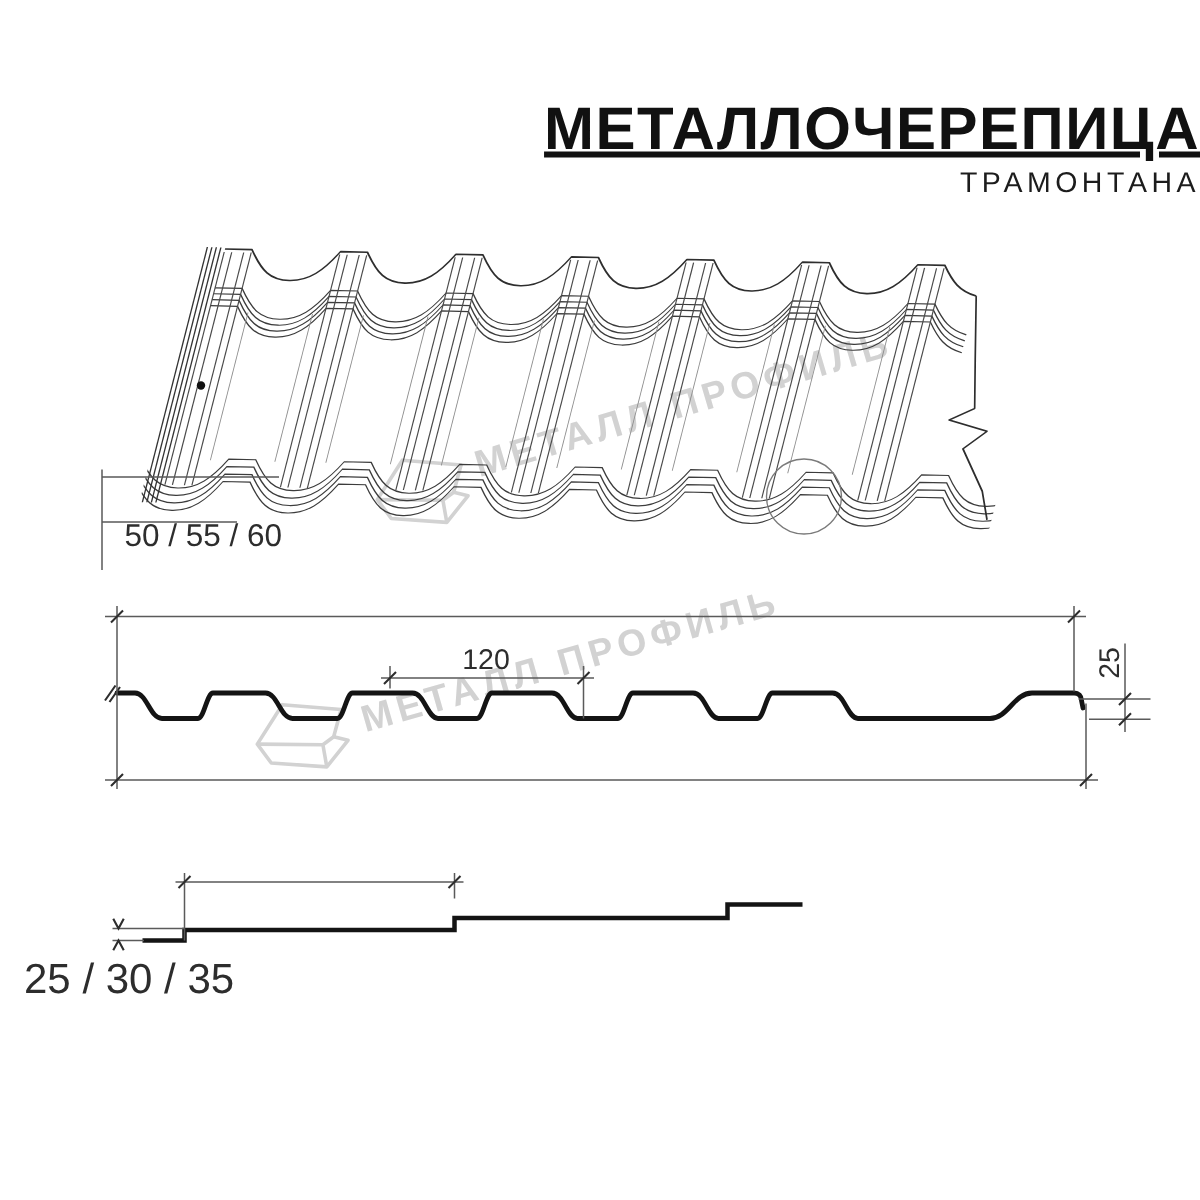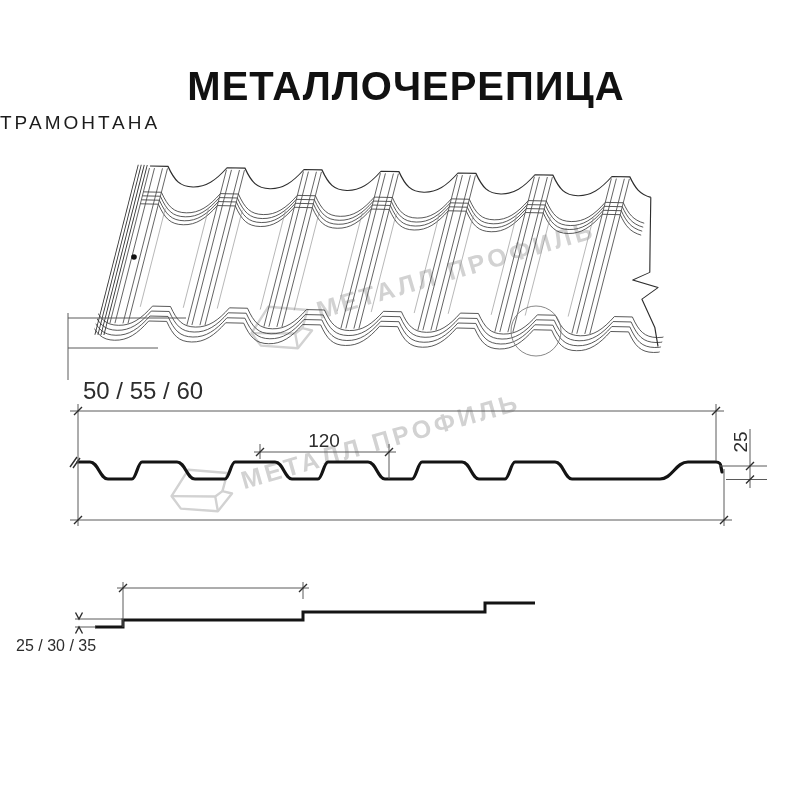--- a/index.html
+++ b/index.html
@@ -1,33 +1,33 @@
 <!DOCTYPE html>
 <html><head>
 <meta charset="utf-8">
 <style>
   html,body{margin:0;padding:0;background:#fff;}
   .page{position:relative;width:800px;height:800px;background:#ffffff;overflow:hidden;
         font-family:"Liberation Sans", sans-serif;}
   
-  .title{position:absolute;left:12px;right:0;top:64px;text-align:center;
-         font-size:40px;font-weight:bold;letter-spacing:1px;color:#111;z-index:30;}
-  .subtitle{position:absolute;left:0;right:0;top:112px;text-align:left;
+  .title{position:absolute;left:12px;right:0;top:64px;text-align:right;
+         font-size:40px;font-weight:bold;letter-spacing:1px;color:#111;z-index:30;text-decoration:underline;}
+  .subtitle{position:absolute;left:0;right:0;top:112px;text-align:right;
             font-size:19px;font-weight:500;letter-spacing:3px;color:#1c1c1c;z-index:30;}
   
   .dim{position:absolute;font-size:19px;color:#2d2d2d;z-index:30;white-space:nowrap;}
   .dim.center{text-align:center;}
   .d1155{left:297px;top:390px;width:200px;}
   .d230{left:244px;top:430px;width:160px;}
   .d25{left:722px;top:427px;width:38px;height:30px;line-height:30px;text-align:center;
        transform:rotate(-90deg);}
   .d1195{left:301px;top:498px;width:200px;}
   .d350{left:125px;top:564px;width:170px;}
-  .d2530{left:16px;top:637px;font-size:16px;}
-  .d5055{left:83px;top:377px;font-size:24px;text-align:right;}
+  .d2530{left:16px;top:637px;font-size:28px;}
+  .d5055{left:83px;top:346px;font-size:21px;text-align:right;}
   
   .wm-text{position:absolute;font-size:25px;font-weight:bold;letter-spacing:3.5px;
            color:#d2d2d2;white-space:nowrap;transform-origin:0 100%;z-index:1;height:26px;line-height:26px;}
   .wm1{left:321px;top:297px;transform:rotate(-16.5deg);}
   .wm2{left:245px;top:467px;transform:rotate(-16deg);}
   .wm-logo{position:absolute;z-index:1;}
   .wm-logo.l1{left:248px;top:300px;transform:rotate(-10deg);}
   .wm-logo.l2{left:168px;top:463px;transform:rotate(-10deg);}
   .wm-logo path{fill:none;stroke:#d2d2d2;stroke-width:2.4;stroke-linejoin:round;}
   

